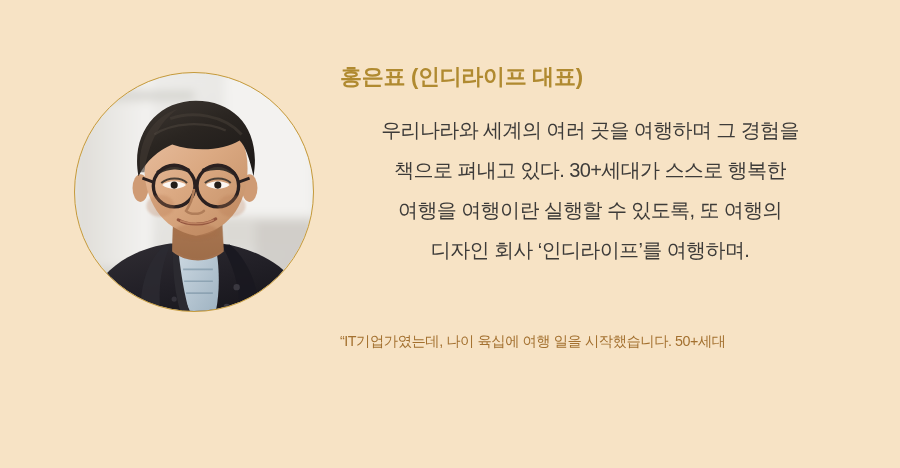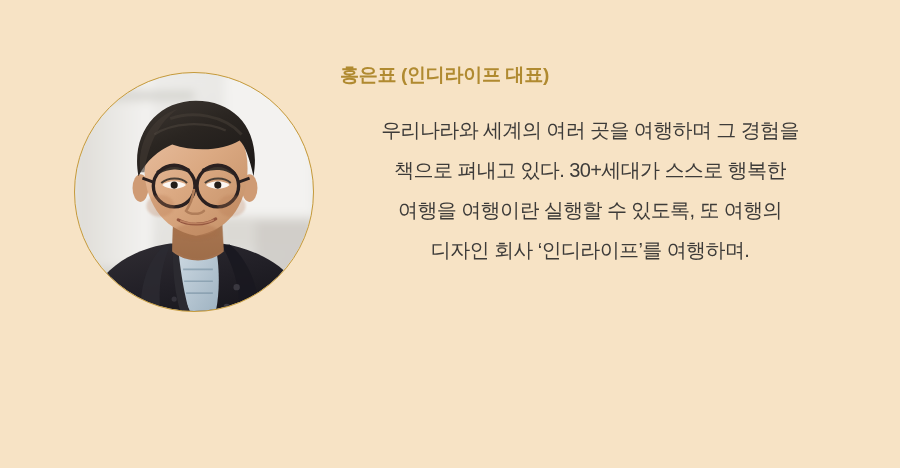--- a/index.html
+++ b/index.html
@@ -54,21 +54,21 @@
     left: 340px;
     top: 0;
     width: 520px;
     height: 468px;
   }
 
   #person-name {
     position: absolute;
     left: 0;
     top: 62px;
-    font-size: 19px;
+    font-size: 22px;
     font-weight: 700;
     color: #b08a30;
     letter-spacing: -0.3px;
     white-space: nowrap;
   }
 
   #bio {
     position: absolute;
     left: 0;
     top: 110px;
@@ -229,16 +229,17 @@
     <div id="person-name" style="color: rgb(176, 138, 48);">홍은표 (인디라이프 대표)</div>
 
     <div id="bio" style="color: rgb(61, 59, 57);">
       <span class="bio-line">우리나라와 세계의 여러 곳을 여행하며 그 경험을</span>
       <span class="bio-line">책으로 펴내고 있다. 30+세대가 스스로 행복한</span>
       <span class="bio-line">여행을 여행이란 실행할 수 있도록, 또 여행의</span>
       <span class="bio-line">디자인 회사 ‘인디라이프’를 여행하며.</span>
     </div>
 
     <div id="quote" style="color: rgb(163, 112, 47);">
+      <span class="quote-line">“IT기업가였는데,  나이 육십에 여행 일을 시작했습니다. 50+세대</span>
     </div>
 
   </div>
 </div>
 
 </body></html>

